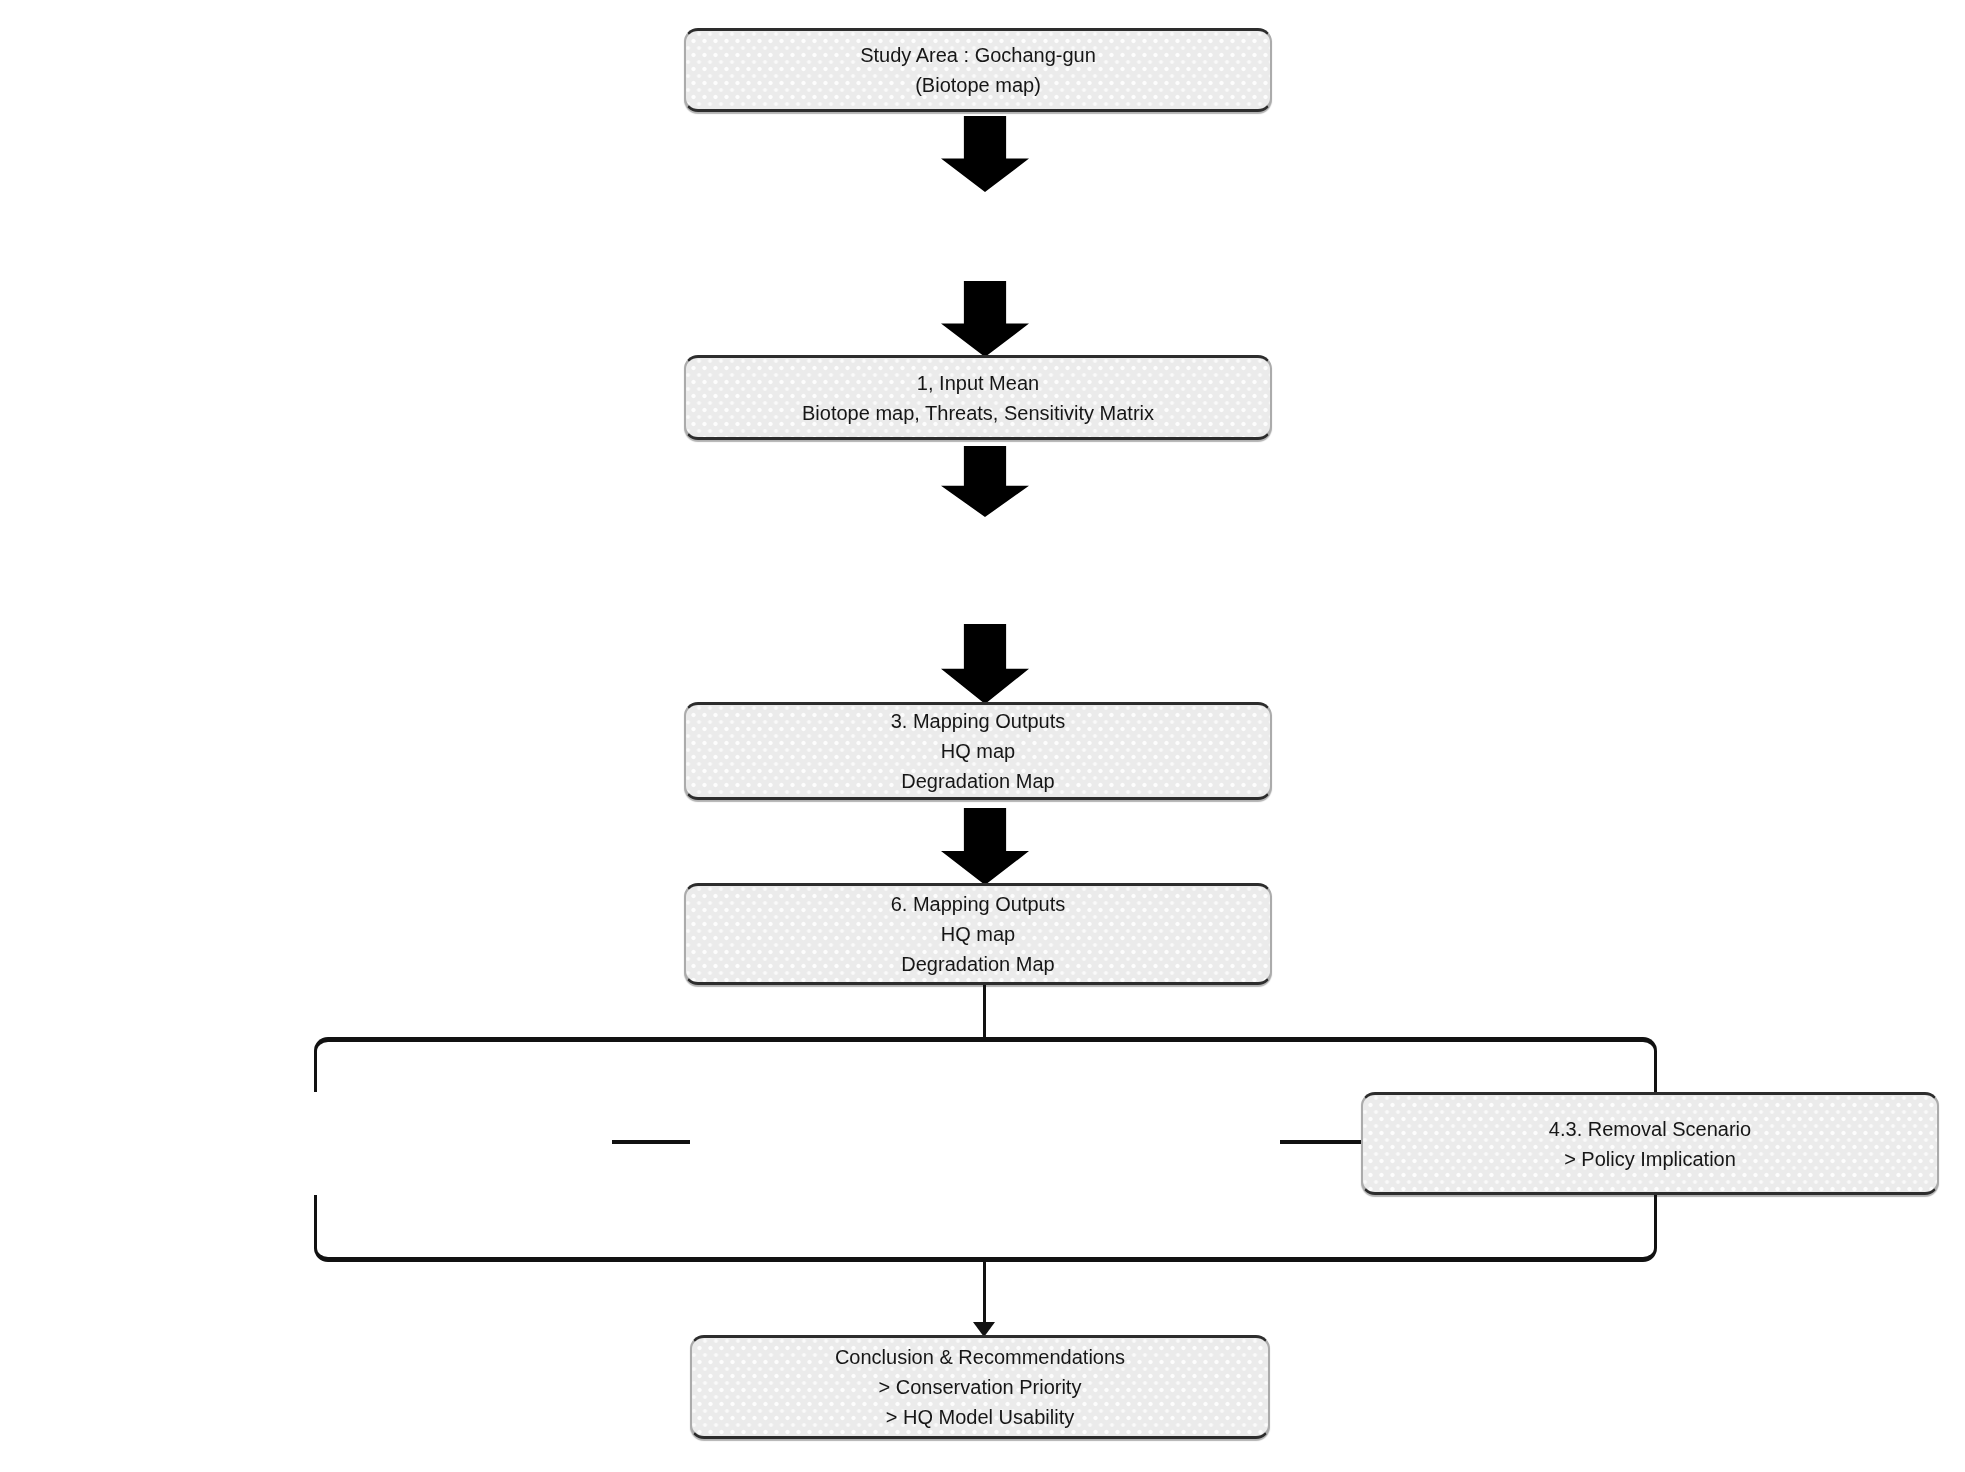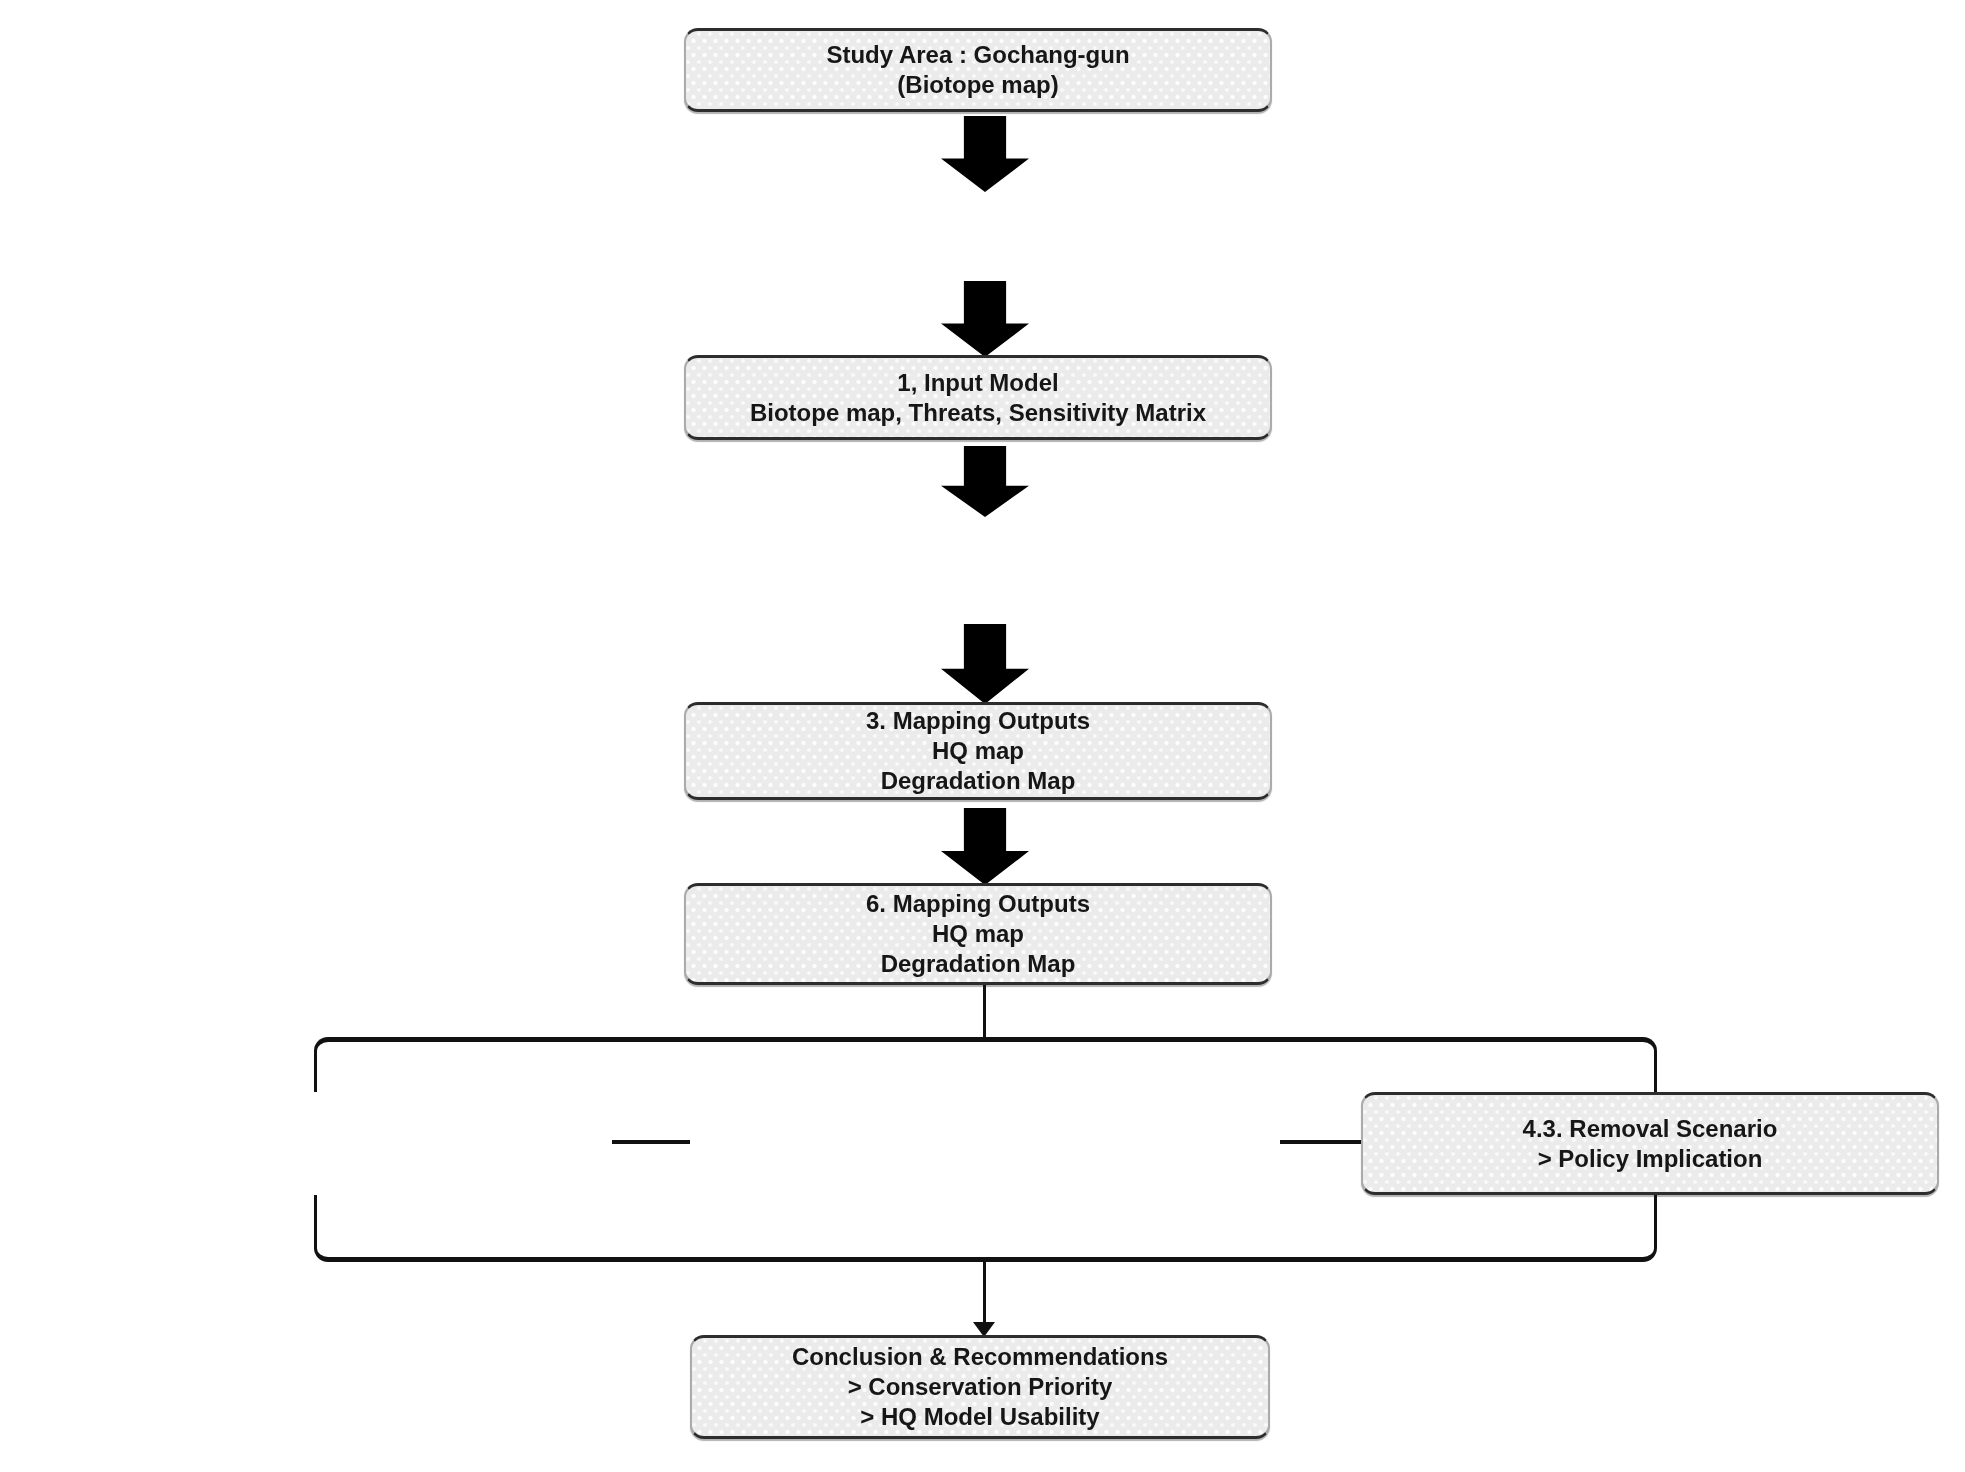--- a/index.html
+++ b/index.html
@@ -30,22 +30,22 @@
     border-radius: 14px;
     box-shadow: 0 2px 1px rgba(0,0,0,0.30);
     display: flex;
     flex-direction: column;
     justify-content: center;
     align-items: center;
     text-align: center;
   }
   .col { left: 684px; width: 588px; }
   .ln {
-    font-size: 24px;
-    font-weight: bold;
+    font-size: 20px;
+    font-weight: normal;
     color: #161616;
     line-height: 30px;
     white-space: nowrap;
   }
   .block-arrow {
     position: absolute;
     left: 941px;
     width: 88px;
     background: #000000;
     clip-path: polygon(26% 0, 74% 0, 74% 56%, 100% 56%, 50% 100%, 0 56%, 26% 56%);
@@ -105,21 +105,21 @@
     <div class="ln">Study Area : Gochang-gun</div>
     <div class="ln">(Biotope map)</div>
   </div>
 
   <div class="block-arrow" style="top:116px;height:76px"></div>
 
 
   <div class="block-arrow" style="top:281px;height:76px"></div>
 
   <div class="box col" style="top:355px;height:85px">
-    <div class="ln">1, Input Model</div>
+    <div class="ln">1, Input Mean</div>
     <div class="ln">Biotope map, Threats, Sensitivity Matrix</div>
   </div>
 
   <div class="block-arrow" style="top:446px;height:71px"></div>
 
 
   <div class="block-arrow" style="top:624px;height:80px"></div>
 
   <div class="box col" style="top:702px;height:98px">
     <div class="ln">3. Mapping Outputs</div>

